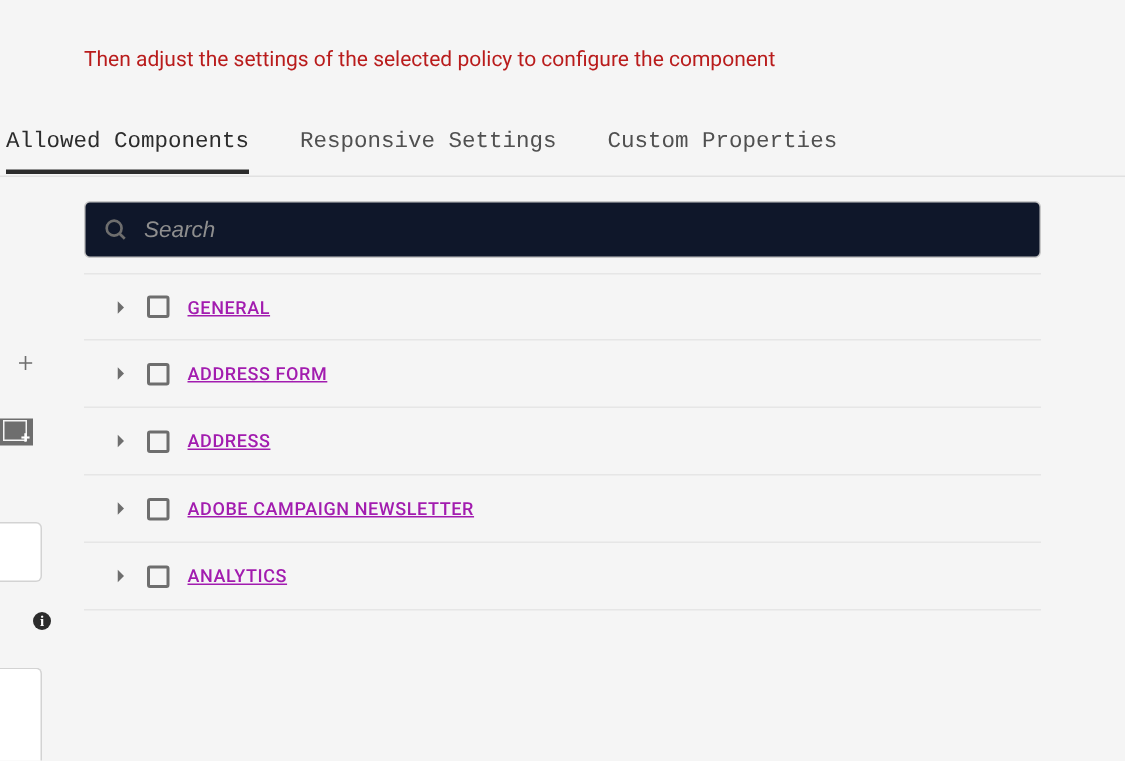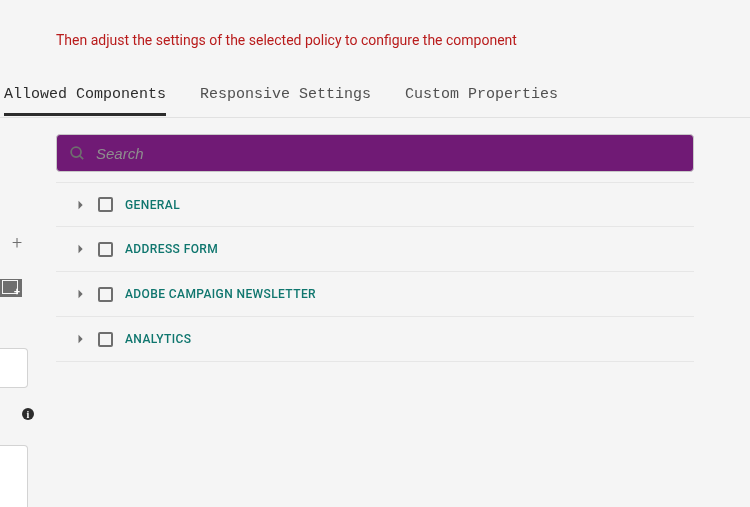--- a/index.html
+++ b/index.html
@@ -140,21 +140,21 @@
       border: 1px solid #d3d3d3;
       border-left: none;
       border-radius: 0 4px 4px 0;
     }
     .content-area {
       padding: 16px 56px 0 56px;
     }
     .search-wrap {
       display: flex;
       align-items: center;
-      background: #701a75;
+      background: #0f172a;
       border: 1px solid #c8c8c8;
       border-radius: 4px;
       height: 38px;
       padding: 0 12px;
       gap: 10px;
       margin-bottom: 10px;
     }
     .search-icon svg {
       width: 17px;
       height: 17px;
@@ -205,22 +205,23 @@
     .checkbox {
       width: 15px;
       height: 15px;
       border: 2px solid #6e6e6e;
       border-radius: 2px;
       flex-shrink: 0;
     }
     .group-label {
       font-size: 12px;
       letter-spacing: 0.4px;
-      color: #0f766e;
+      color: #a21caf;
       font-weight: 500;
+      text-decoration: underline;
     }
   </style>
 </head>
 <body>
 
 <div class="header-section">
   <p class="page-subtitle">Then adjust the settings of the selected policy to configure the component</p>
 </div>
 
 <div class="tabs-row">
@@ -269,20 +270,29 @@
       <span class="checkbox"></span>
       <span class="group-label">ADDRESS FORM</span>
     </div>
     <div class="group-row">
       <span class="chevron">
           <svg viewBox="0 0 8 12">
             <path d="M1 1 L6 6 L1 11 Z"></path>
           </svg>
         </span>
       <span class="checkbox"></span>
+      <span class="group-label">ADDRESS</span>
+    </div>
+    <div class="group-row">
+      <span class="chevron">
+          <svg viewBox="0 0 8 12">
+            <path d="M1 1 L6 6 L1 11 Z"></path>
+          </svg>
+        </span>
+      <span class="checkbox"></span>
       <span class="group-label">ADOBE CAMPAIGN NEWSLETTER</span>
     </div>
     <div class="group-row">
       <span class="chevron">
           <svg viewBox="0 0 8 12">
             <path d="M1 1 L6 6 L1 11 Z"></path>
           </svg>
         </span>
       <span class="checkbox"></span>
       <span class="group-label">ANALYTICS</span>

